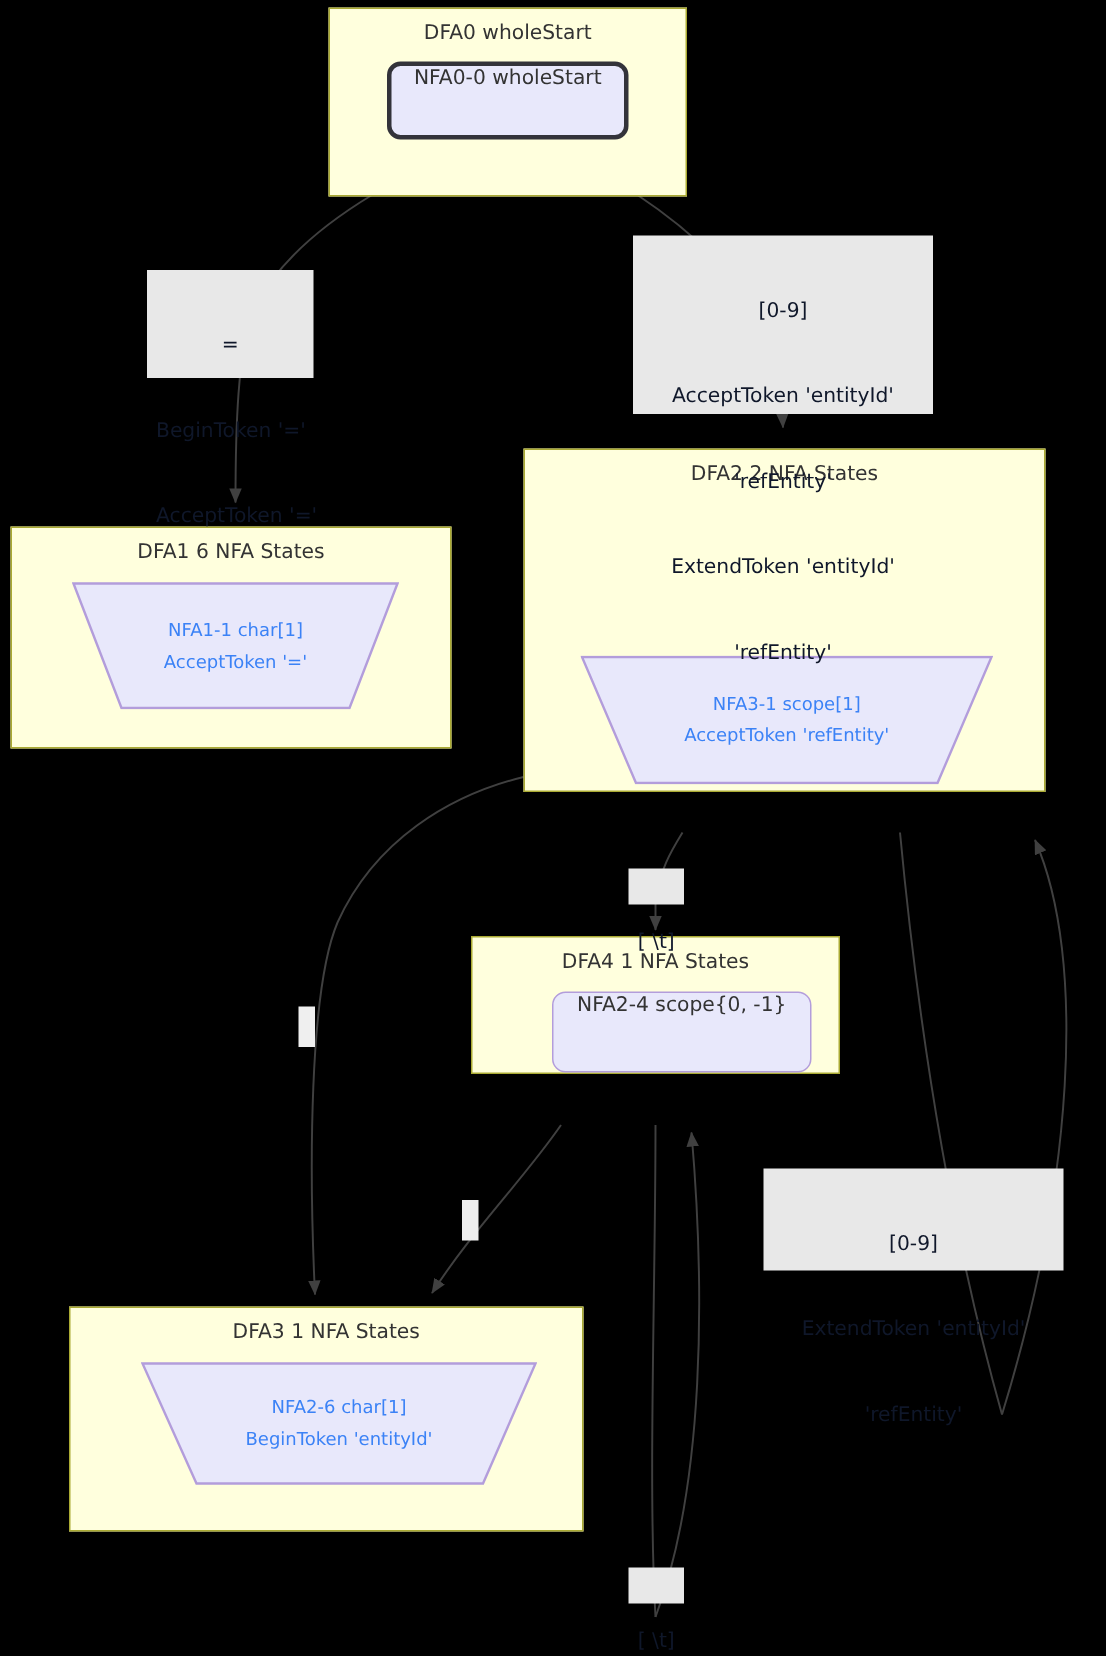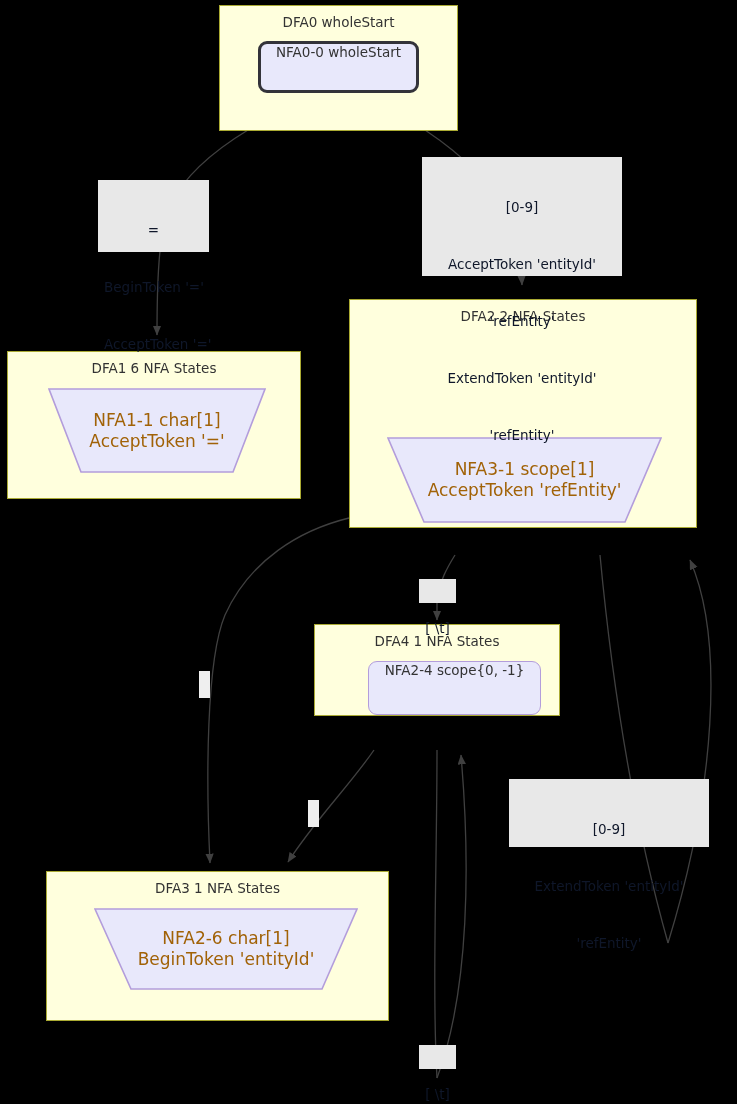--- a/index.html
+++ b/index.html
@@ -34,21 +34,21 @@
     display:flex;align-items:flex-start;justify-content:center;
     color:#333333;font-size:13.5px;
     text-align:center;line-height:17px;
   }
   .nfa-box.start{
     border:3.5px solid #33333a;
     border-radius:9px;
   }
   .nfa-trap{
     position:absolute;
-    color:#a16207;font-size:17px;
+    color:#3b82f6;font-size:12px;
     text-align:center;line-height:21px;
     display:flex;align-items:center;justify-content:center;
     box-sizing:border-box;
   }
   .nfa-trap .trapshape{
     position:absolute;left:0;top:0;width:100%;height:100%;
   }
   .nfa-trap .traptext{position:relative;z-index:2;}
 
   .edge-label{

